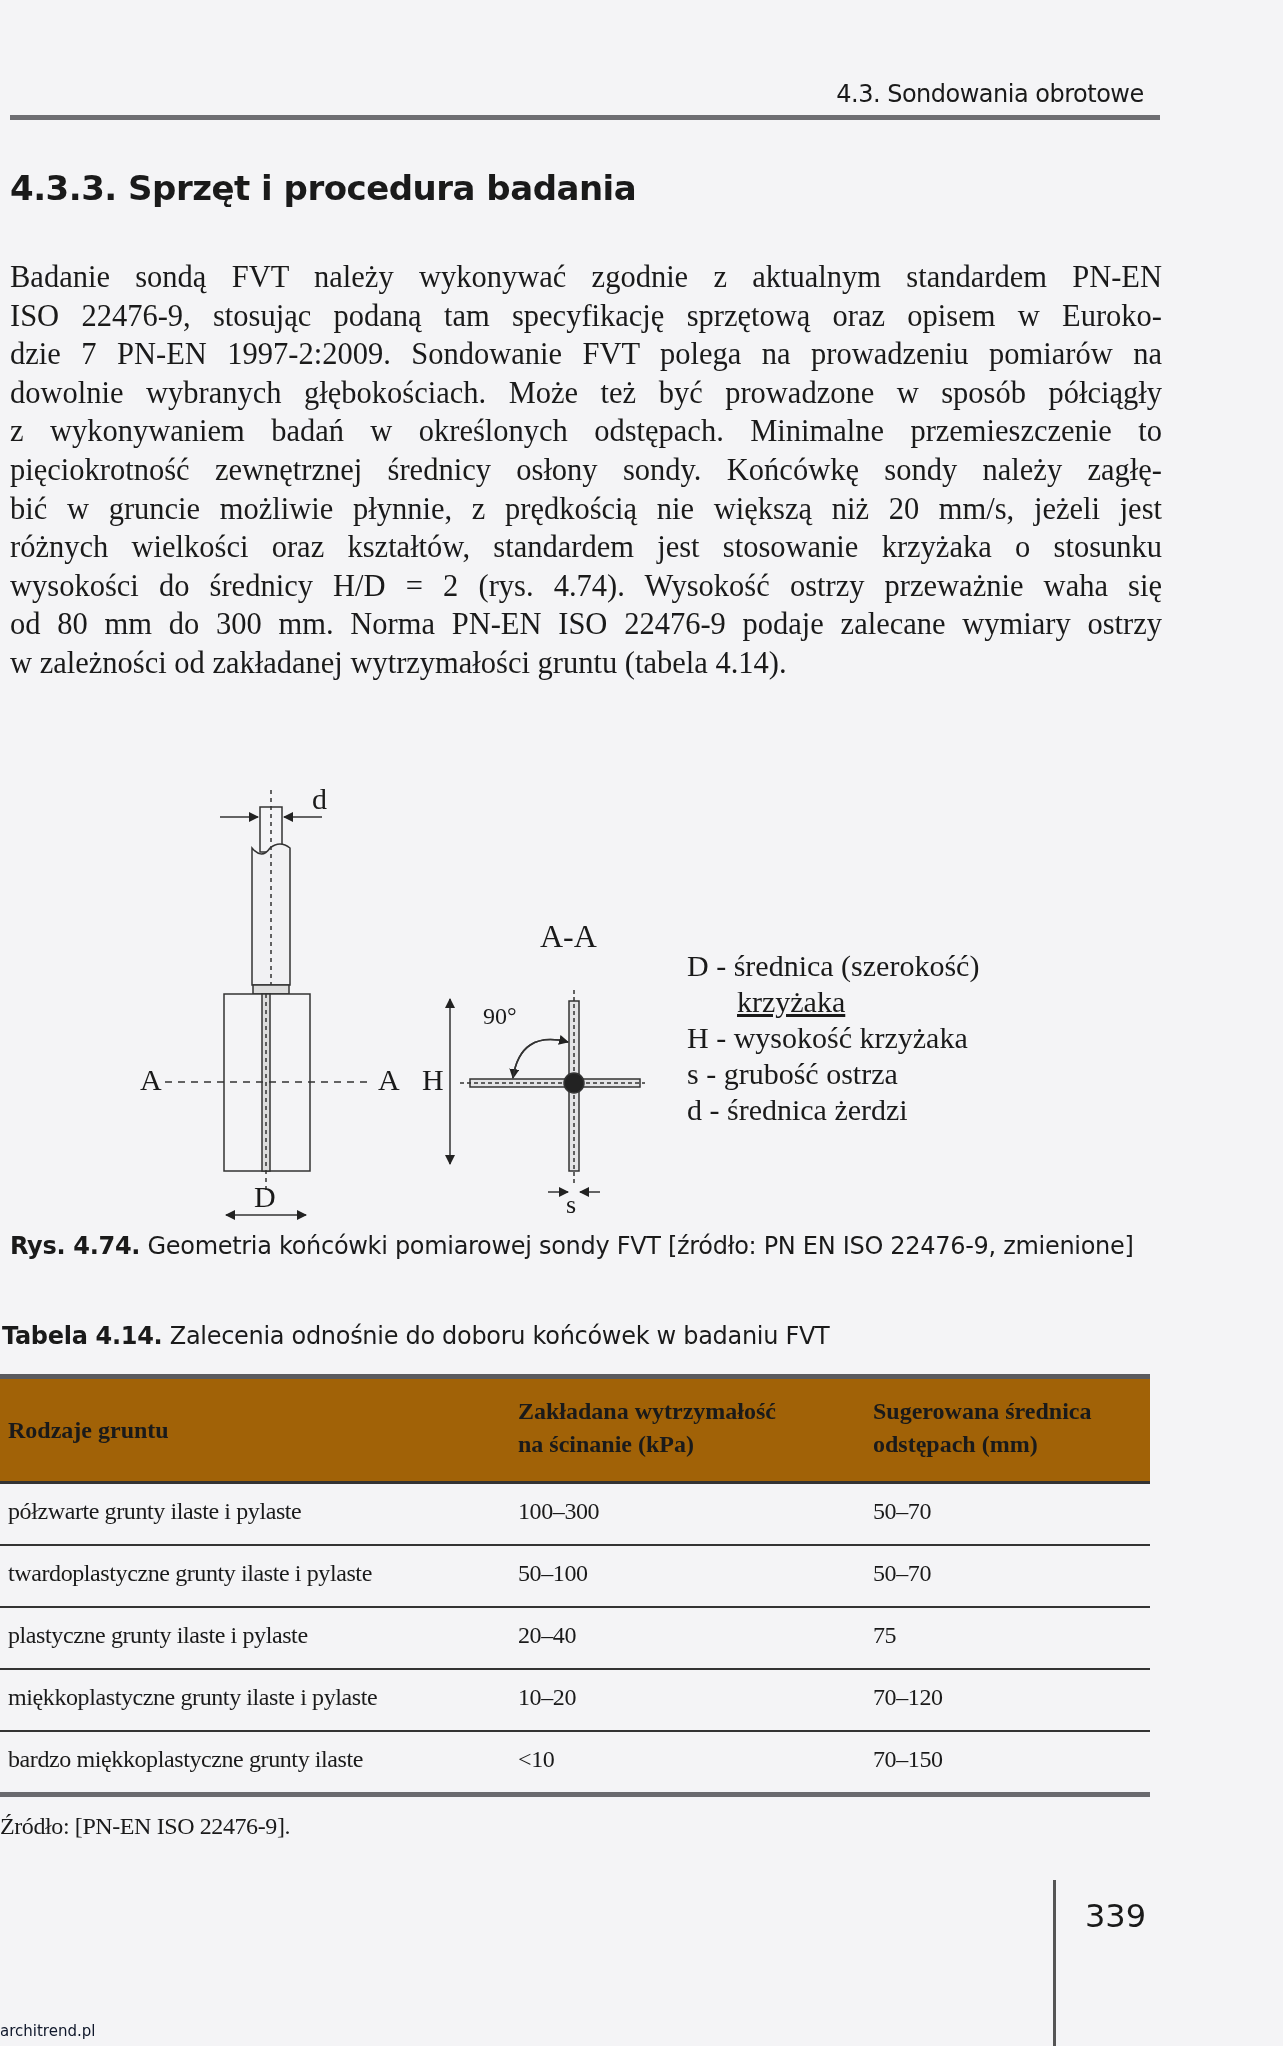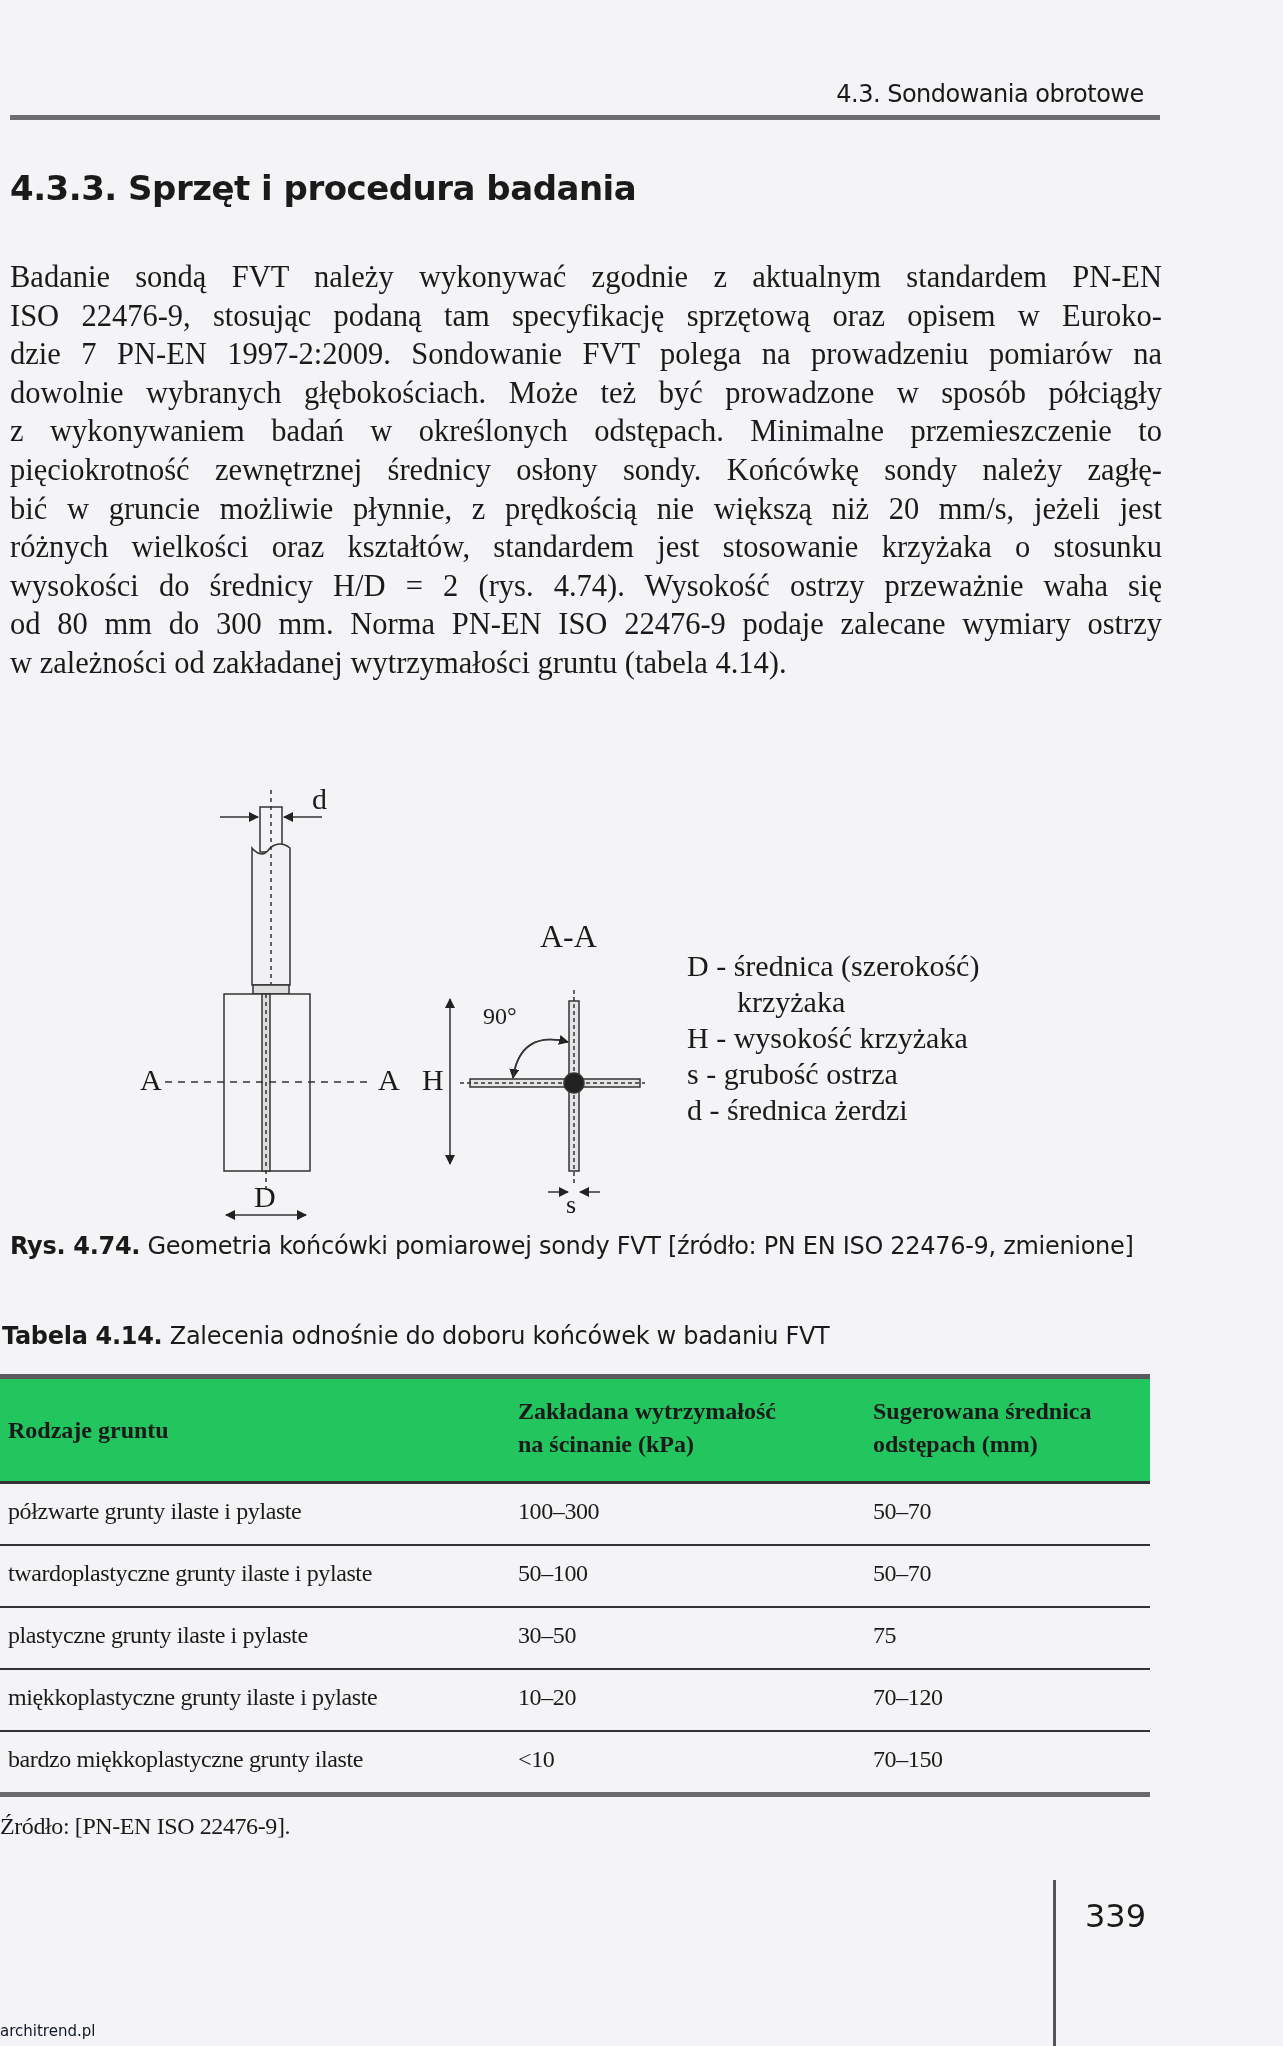--- a/index.html
+++ b/index.html
@@ -12,21 +12,21 @@
   #section-title { left:10px; top:168px; font-size:34px; font-weight:bold; letter-spacing:-0.5px; }
   #body-text { left:10px; top:258px; width:1152px; font-size:30.5px; line-height:38.6px; text-align:justify; text-align-last:left; }
   #body-text .line { display:block; text-align:justify; text-align-last:justify; white-space:nowrap; }
   #body-text .line.last { text-align-last:left; }
   #figure { left:100px; top:760px; width:1000px; height:460px; }
   .legend { font-size:30px; line-height:36px; position:absolute; }
   #fig-caption { left:10px; top:1232px; font-size:24px; white-space:nowrap; letter-spacing:-0.3px; }
   #fig-caption b, #table-caption b { font-weight:bold; }
   #table-caption { left:2px; top:1322px; font-size:24px; white-space:nowrap; letter-spacing:-0.3px; }
   #table { left:0; top:1374px; width:1150px; }
-  .thead { background:#22c55e; border-top:5px solid #5a5a5e; border-bottom:3px solid #333; height:102px; position:relative; }
+  .thead { background:#a16207; border-top:5px solid #5a5a5e; border-bottom:3px solid #333; height:102px; position:relative; }
   .th { position:absolute; font-weight:bold; font-size:24px; line-height:33px; }
   .row { position:relative; height:60px; border-bottom:2px solid #333; }
   .row:last-child { border-bottom:5px solid #6a6a6e; }
   .td { position:absolute; top:14px; font-size:24px; white-space:nowrap; letter-spacing:-0.4px; }
   #source { left:0; top:1813px; font-size:24px; letter-spacing:-0.4px; }
   #page-rule { left:1053px; top:1880px; width:3px; height:166px; background:#555; }
   #page-number { left:1085px; top:1897px; font-size:32px; }
   #watermark { left:0; top:2022px; font-size:15px; color:#0f172a; }
 </style>
 </head>
@@ -98,21 +98,21 @@
   <span class="abs" style="left:212px;top:22px;font-size:30px;">d</span>
   <span class="abs" style="left:154px;top:420px;font-size:30px;">D</span>
   <span class="abs" style="left:40px;top:303px;font-size:30px;">A</span>
   <span class="abs" style="left:278px;top:303px;font-size:30px;">A</span>
   <span class="abs" style="left:322px;top:303px;font-size:30px;">H</span>
   <span class="abs" style="left:440px;top:158px;font-size:32px;">A-A</span>
   <span class="abs" style="left:383px;top:243px;font-size:24px;">90°</span>
   <span class="abs" style="left:466px;top:430px;font-size:26px;">s</span>
 
   <span class="legend" style="left:587px;top:188px;">D - średnica (szerokość)</span>
-  <span class="legend" style="left:637px;top:224px;">krzyżaka</span>
+  <span class="legend" style="left:637px;top:224px;text-decoration:underline;">krzyżaka</span>
   <span class="legend" style="left:587px;top:260px;">H - wysokość krzyżaka</span>
   <span class="legend" style="left:587px;top:296px;">s - grubość ostrza</span>
   <span class="legend" style="left:587px;top:332px;">d - średnica żerdzi</span>
 </div>
 
 <div id="fig-caption" class="abs sans">
   <b>Rys. 4.74.</b>
   <span>Geometria końcówki pomiarowej sondy FVT [źródło: PN EN ISO 22476-9, zmienione]</span>
 </div>
 
@@ -138,21 +138,21 @@
     <span class="td" style="left:518px">100–300</span>
     <span class="td" style="left:873px">50–70</span>
   </div>
   <div class="row">
     <span class="td" style="left:8px">twardoplastyczne grunty ilaste i pylaste</span>
     <span class="td" style="left:518px">50–100</span>
     <span class="td" style="left:873px">50–70</span>
   </div>
   <div class="row">
     <span class="td" style="left:8px">plastyczne grunty ilaste i pylaste</span>
-    <span class="td" style="left:518px">30–50</span>
+    <span class="td" style="left:518px">20–40</span>
     <span class="td" style="left:873px">75</span>
   </div>
   <div class="row">
     <span class="td" style="left:8px">miękkoplastyczne grunty ilaste i pylaste</span>
     <span class="td" style="left:518px">10–20</span>
     <span class="td" style="left:873px">70–120</span>
   </div>
   <div class="row">
     <span class="td" style="left:8px">bardzo miękkoplastyczne grunty ilaste</span>
     <span class="td" style="left:518px">&lt;10</span>

